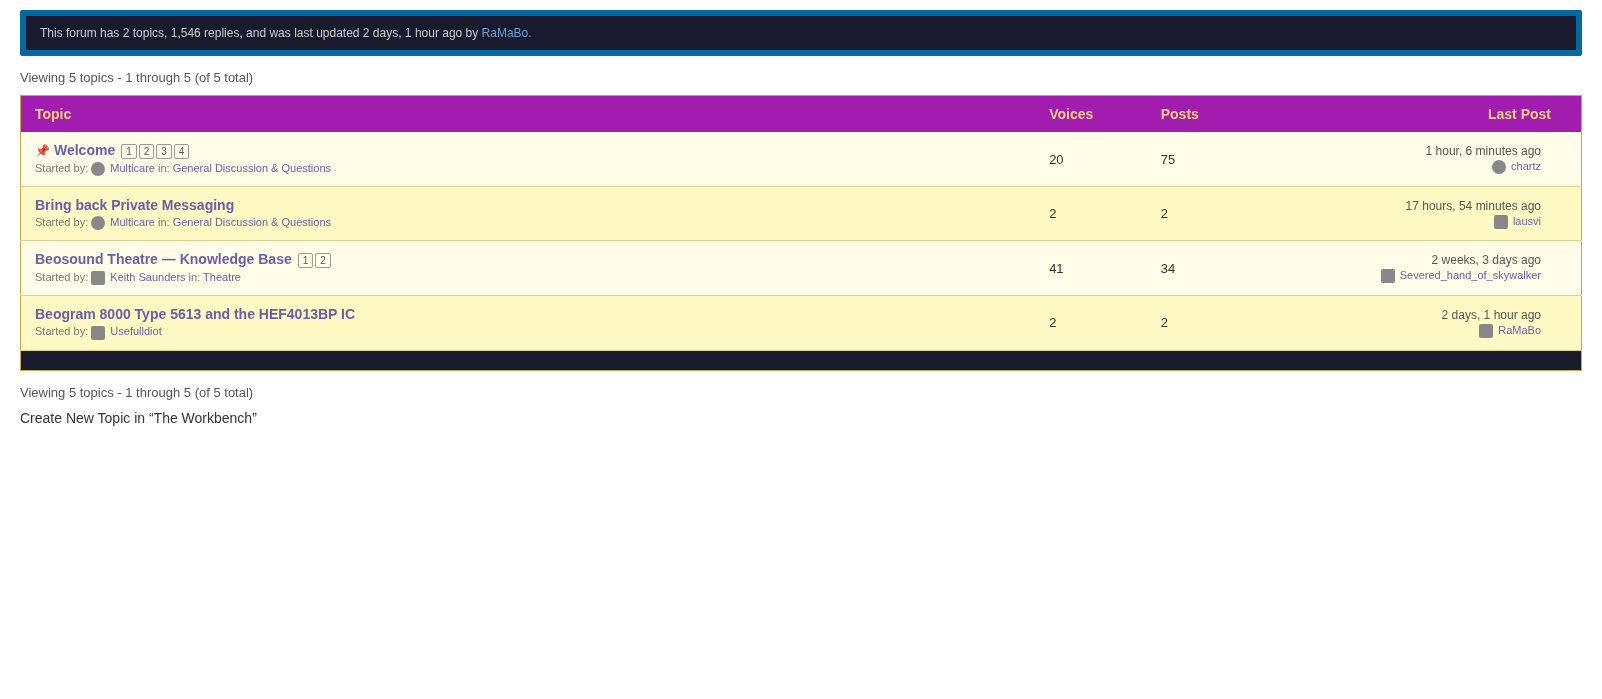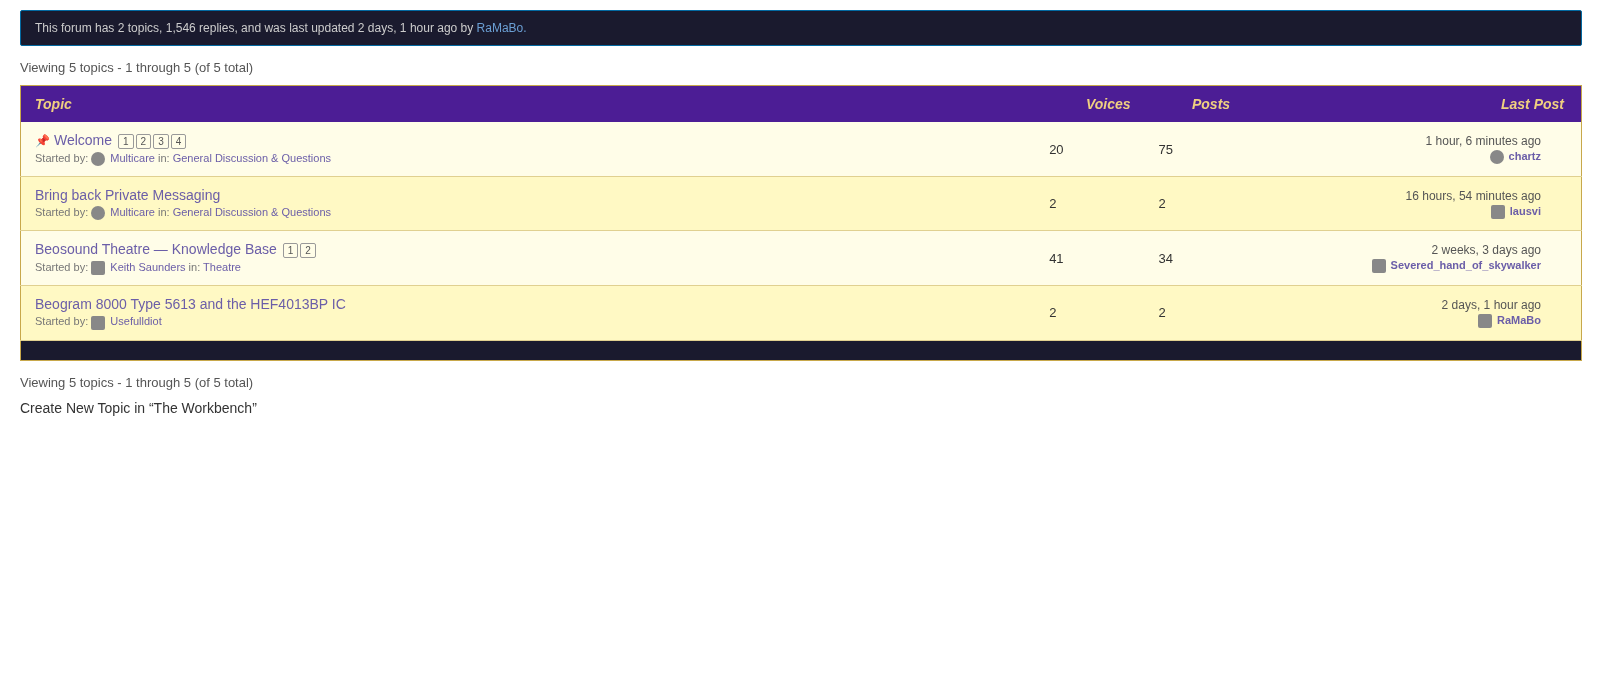--- a/index.html
+++ b/index.html
@@ -21,21 +21,21 @@
       margin-top: 10px;
     }
     .breadcrumb a {
       color: #6b5ea8;
       text-decoration: none;
     }
     .breadcrumb span { color: #555; margin: 0 4px; }
 
     .forum-info-bar {
       background: #1a1a2e;
-      border: 1px solid #0369a1;
+      border: 6px solid #0369a1;
       color: #ccc;
       padding: 10px 14px;
       font-size: 12px;
       margin-bottom: 14px;
       border-radius: 2px;
     }
     .forum-info-bar a { color: #6b9fd4; text-decoration: none; }
 
     .viewing-text {
       font-size: 13px;
@@ -43,33 +43,32 @@
       margin-bottom: 10px;
     }
 
     .topics-table {
       width: 100%;
       border-collapse: collapse;
       border: 1px solid #c8a84b;
     }
 
     .topics-table thead tr {
-      background: #4c1d95;
-      font-style: italic;
+      background: #a21caf;
     }
     .topics-table thead th {
       color: #f0d080;
       padding: 10px 14px;
       text-align: left;
       font-size: 14px;
       font-weight: bold;
       border: none;
     }
-    .topics-table thead th.center { text-align: right; }
-    .topics-table thead th.right { text-align: right; padding-right: 17px; }
+    .topics-table thead th.center { text-align: left; }
+    .topics-table thead th.right { text-align: right; padding-right: 30px; }
 
     .topics-table tbody tr {
       border-bottom: 1px solid #e0d090;
     }
     .topics-table tbody tr:nth-child(odd) {
       background: #fffde8;
     }
     .topics-table tbody tr:nth-child(even) {
       background: #fff9c4;
     }
@@ -80,21 +79,21 @@
     }
     .topics-table tbody td.center { text-align: left; color: #333; }
     .topics-table tbody td.right { text-align: right; padding-right: 40px; color: #555; font-size: 12px; }
 
     .topic-cell { width: 65%; }
 
     .topic-title {
       font-size: 14px;
       color: #6b5ea8;
       text-decoration: none;
-      font-weight: normal;
+      font-weight: bold;
     }
 
     .pin-icon {
       color: #999;
       font-size: 12px;
       margin-right: 4px;
     }
 
     .page-links {
       display: inline-flex;
@@ -139,21 +138,20 @@
       color: #555;
     }
     .last-post-user {
       font-size: 11px;
       color: #6b5ea8;
       margin-top: 2px;
     }
     .last-post-user a {
       color: #6b5ea8;
       text-decoration: none;
-      font-weight: bold;
     }
 
     .table-footer {
       background: #1a1a2e;
       height: 20px;
     }
 
     .bottom-viewing {
       font-size: 13px;
       color: #555;
@@ -212,21 +210,21 @@
           </td>
         </tr>
         <tr>
           <td class="topic-cell"><a href="#" class="topic-title">Bring back Private Messaging</a><div class="started-by">
     Started by:
     <span class="avatar-icon "></span>
     <a href="#">Multicare</a> in: <a href="#">General Discussion &amp; Questions</a></div></td>
           <td class="center">2</td>
           <td class="center">2</td>
           <td class="right">
-    <div class="last-post-time">16 hours, 54 minutes ago</div>
+    <div class="last-post-time">17 hours, 54 minutes ago</div>
     <div class="last-post-user">
       <span class="avatar-icon square"></span>
       <a href="#">lausvi</a>
     </div>
           </td>
         </tr>
         <tr>
           <td class="topic-cell"><a href="#" class="topic-title">Beosound Theatre — Knowledge Base</a><span class="page-links">
               <a href="#" class="page-link">1</a>
               <a href="#" class="page-link">2</a>

